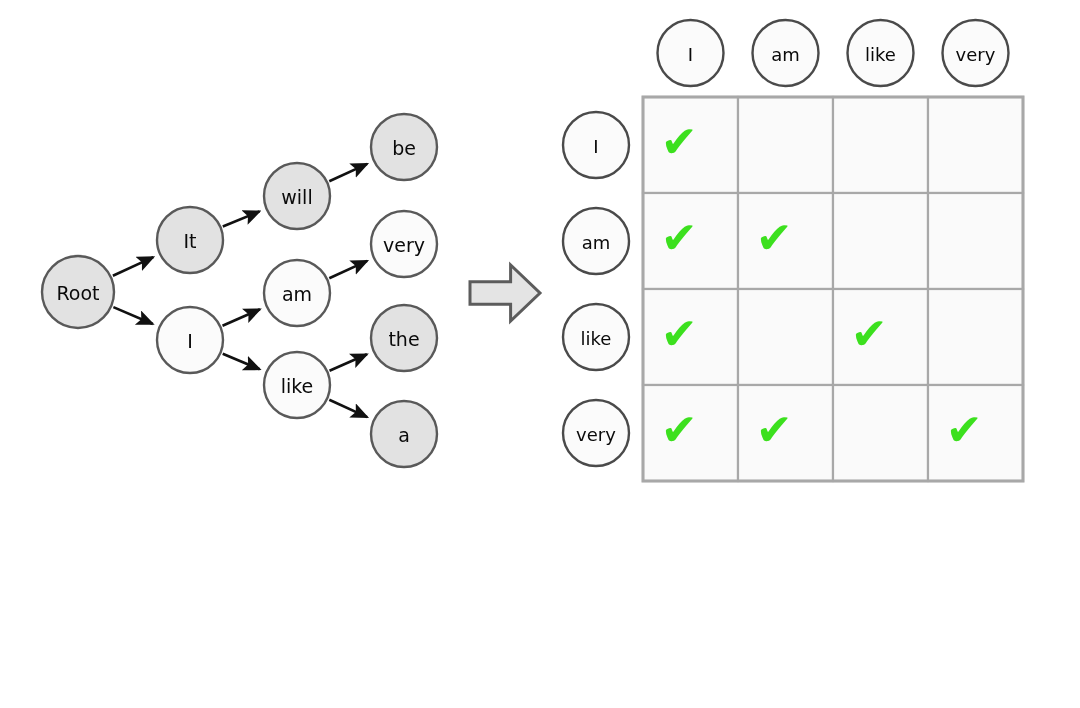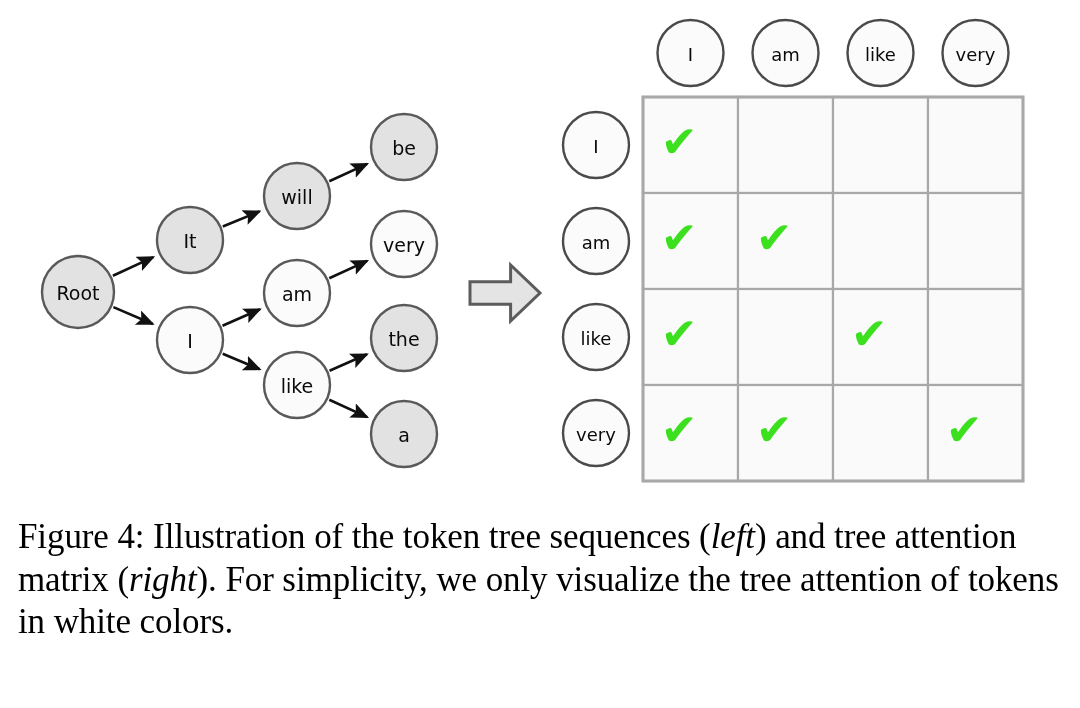--- a/index.html
+++ b/index.html
@@ -238,15 +238,14 @@
           </g>
           <g>
             <circle cx="596" cy="433" r="33" class="header-circle"></circle>
             <text x="596" y="434" class="header-label">very</text>
           </g>
         </g>
     </svg>
 
   </div>
 
-  <div id="caption"><span>Figure 4: Illustration of the token tree sequences (</span><span class="ital">left</span><span>) and tree attention matrix (</span><span class="ital">right</span><span>). For simplicity, we only visualize the tree attention of tokens in white colors.</span></div>
 
 </div>
 
 </body></html>

